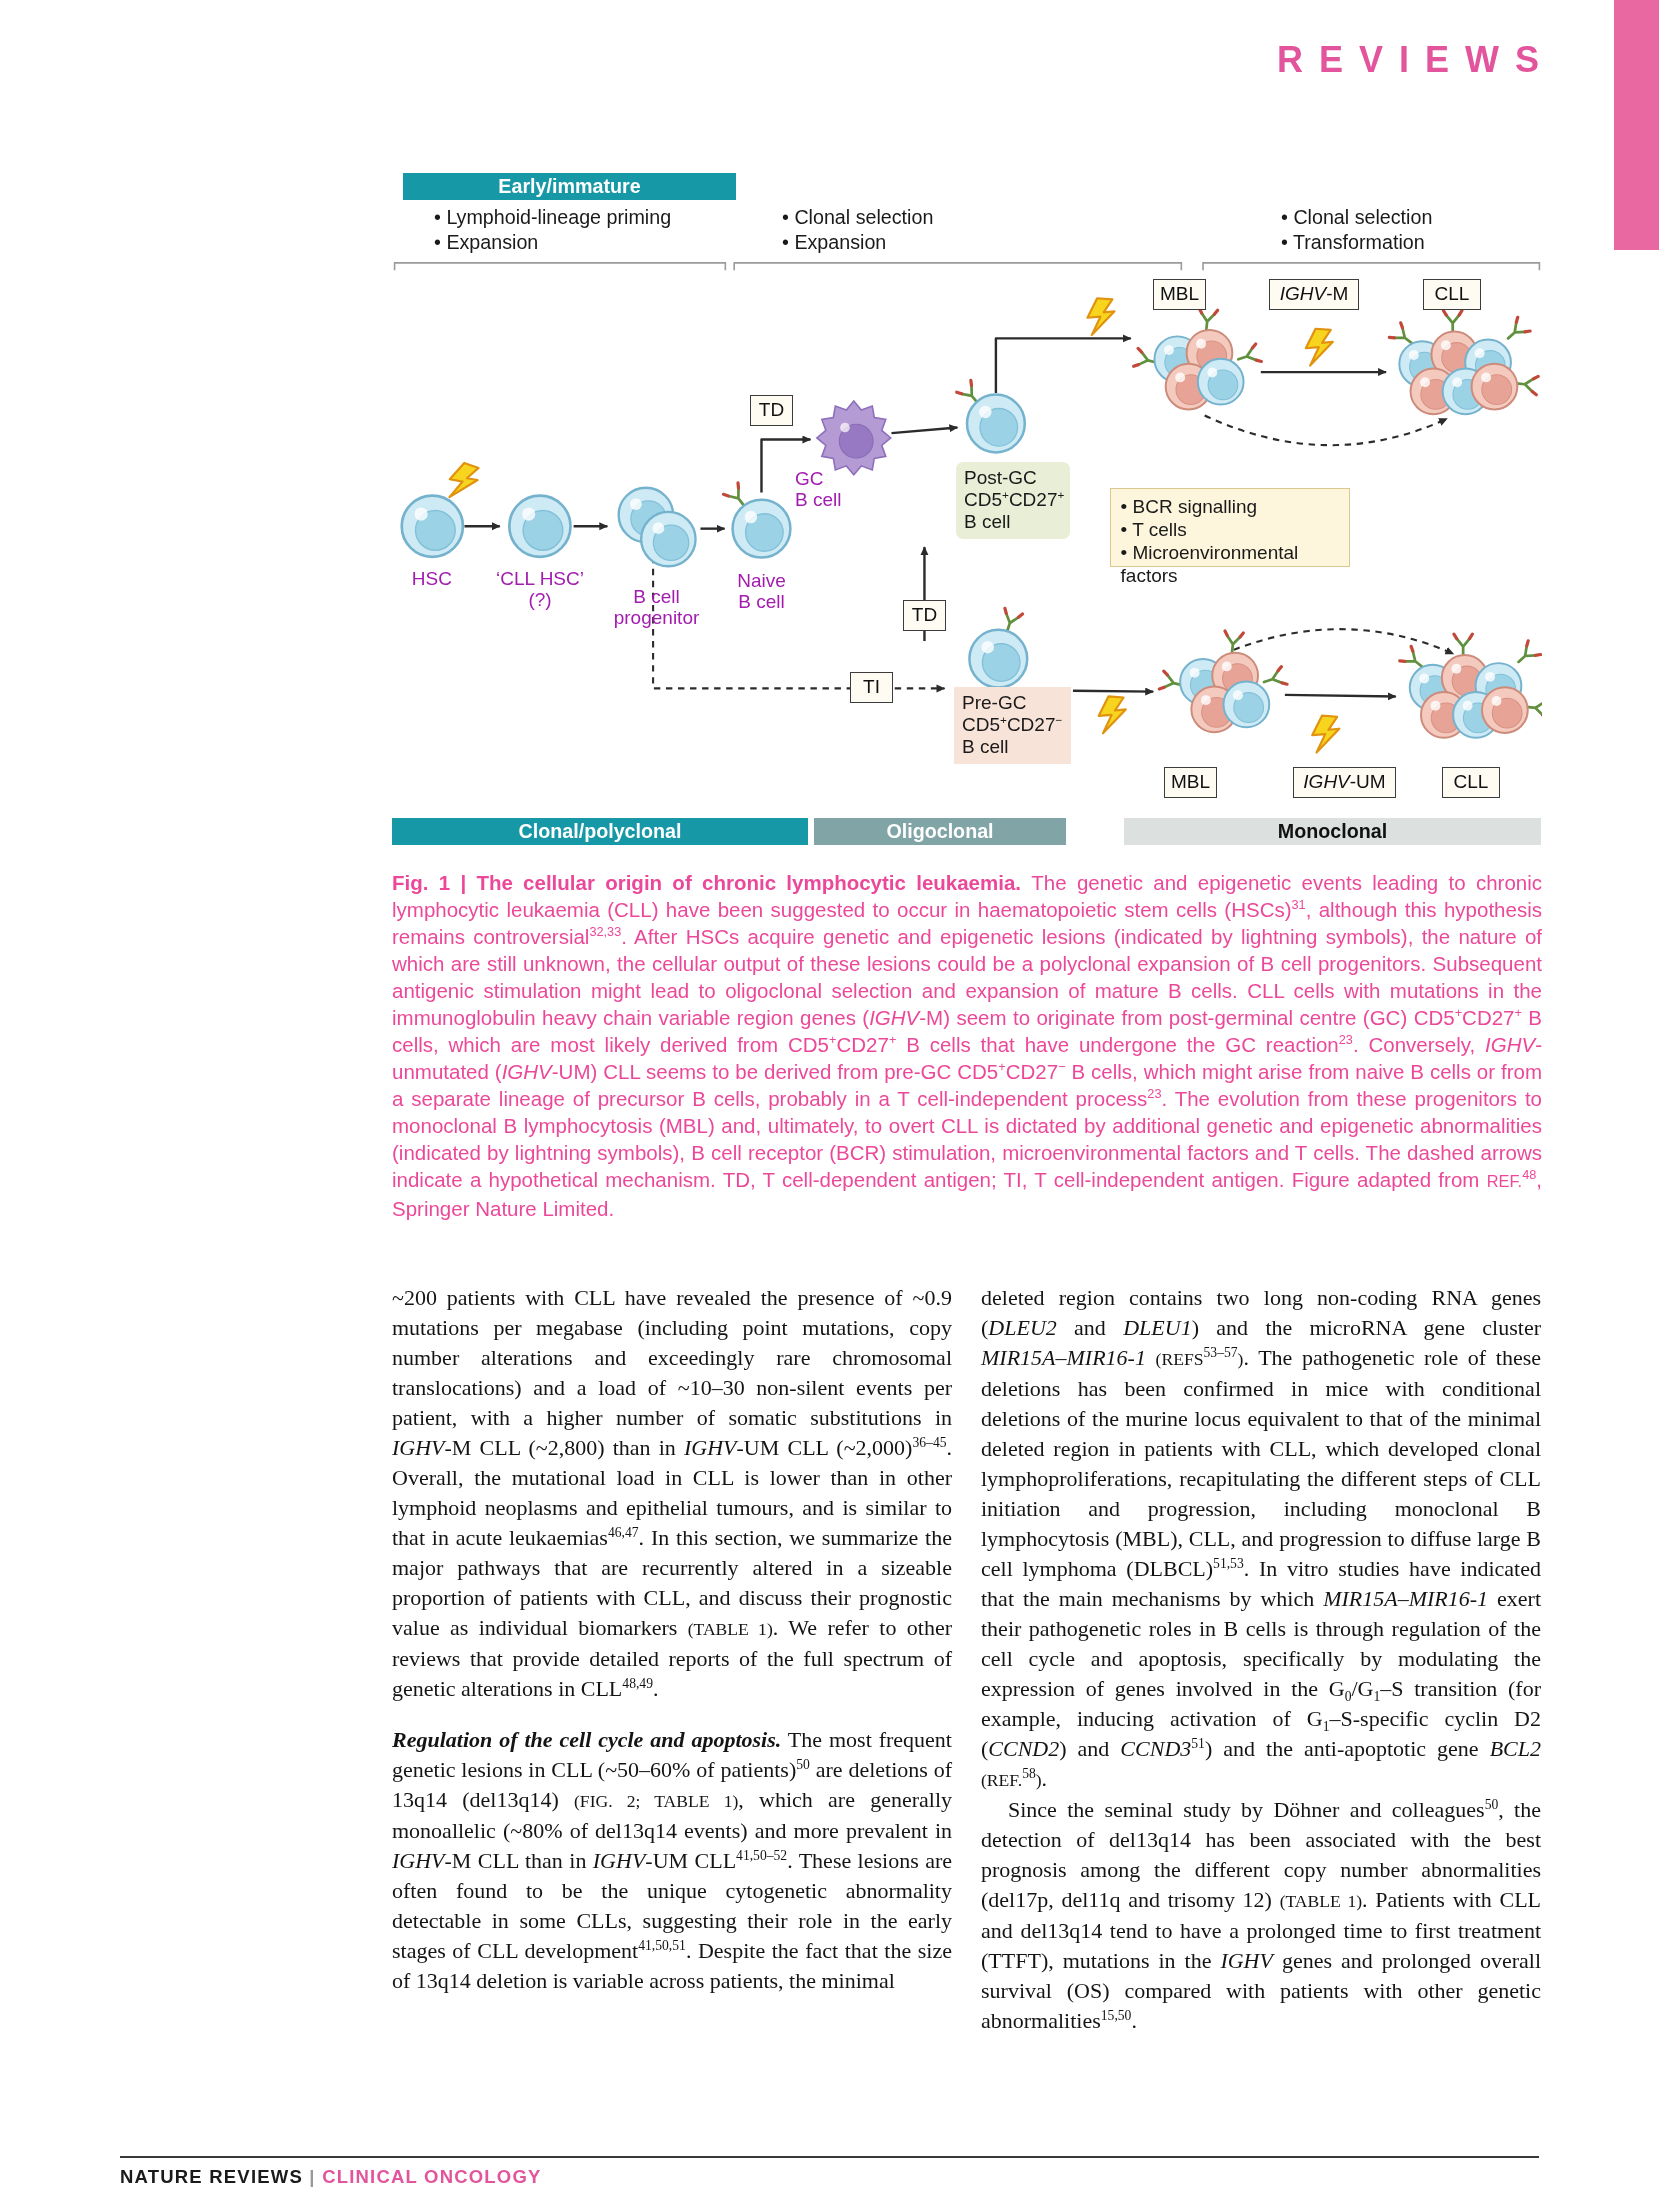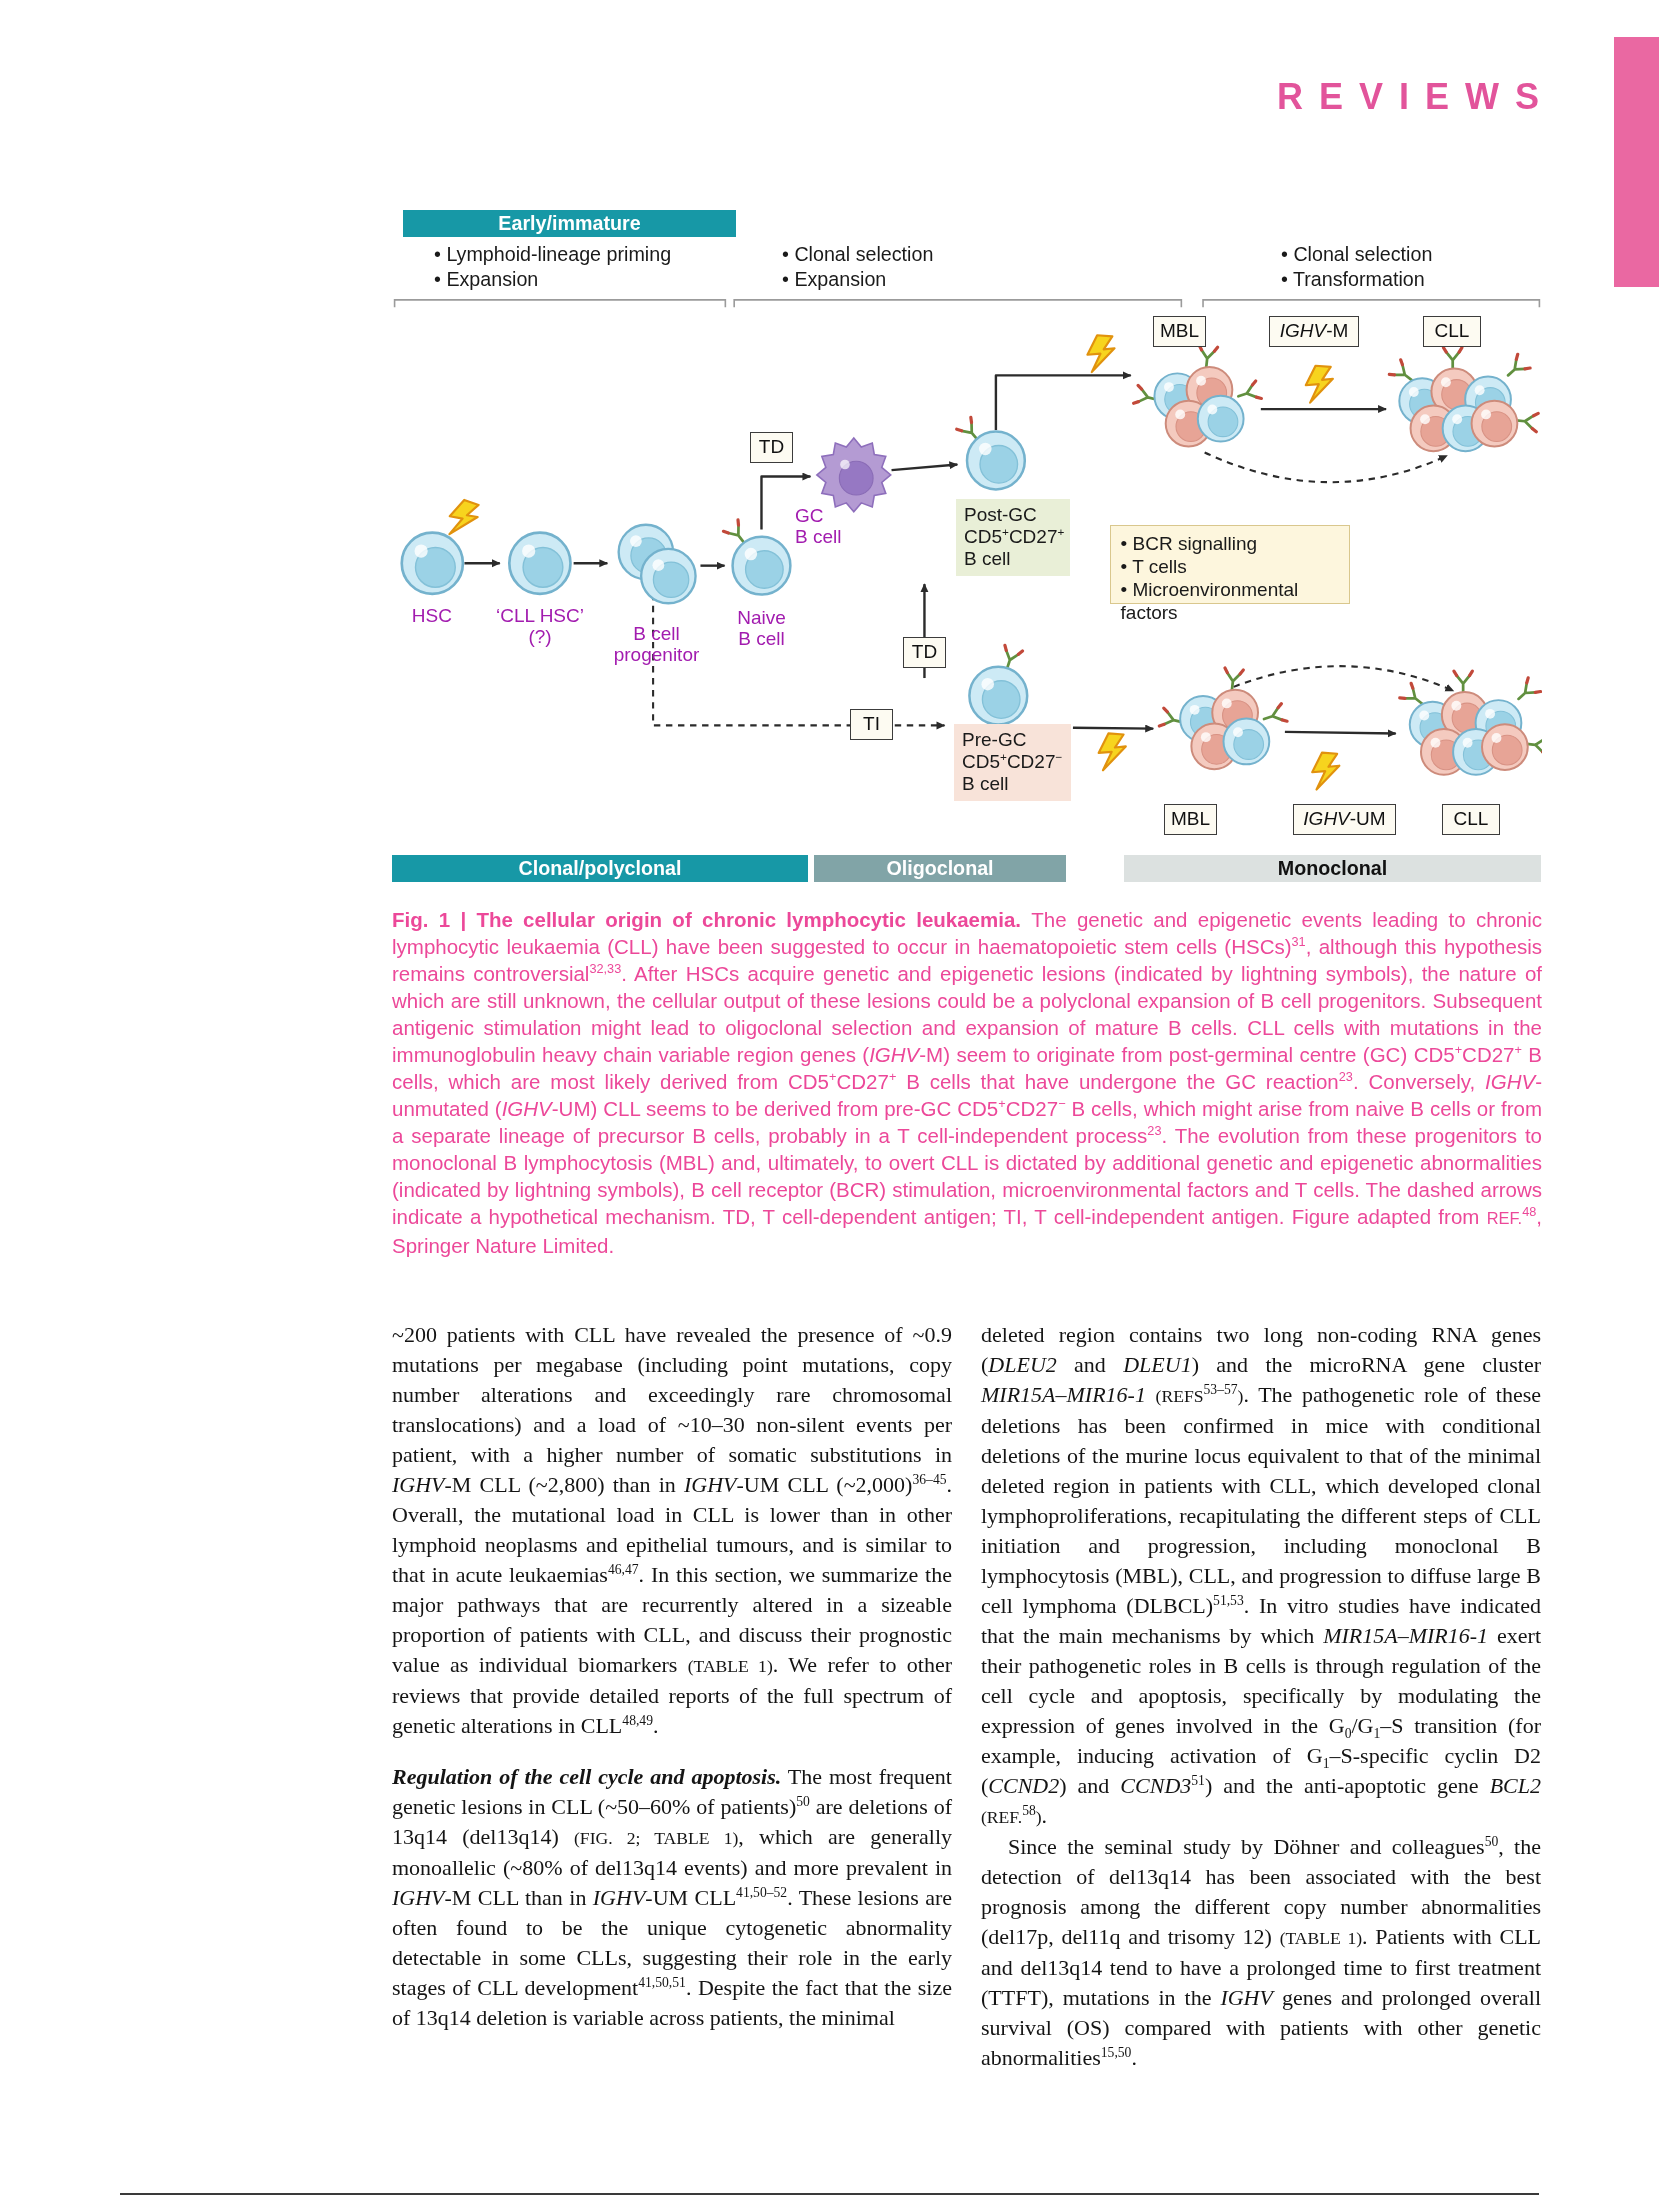--- a/index.html
+++ b/index.html
@@ -1,20 +1,20 @@
 <!DOCTYPE html>
 <html style="font-size:13px"><head>
 <meta charset="utf-8">
 <title>Nature Reviews — CLL page</title>
 <style>
   * { margin:0; padding:0; box-sizing:border-box; }
   html,body { width:1659px; height:2205px; background:#ffffff; }
   body { position:relative; font-family:"Liberation Sans", sans-serif; color:#1a1a1a; }
 
-  .page { position:absolute; inset:0; overflow:hidden; background:#fff;margin-top:37px; }
+  .page { position:absolute; inset:0; overflow:hidden; background:#fff; }
 
   .side-tab { position:absolute; top:0; right:0; width:45px; height:250px; background:#ea68a2; }
   .reviews-head { position:absolute; top:39px; right:104px; font-size:36px; font-weight:bold;
                   letter-spacing:16px; color:#e2549b; }
 
   
   .figure { position:absolute; left:392px; top:173px; width:1150px; height:684px; }
   .figure svg { position:absolute; left:0; top:0; }
 
   .stagebar { position:absolute; top:0; height:27px; background:#1798a6; color:#fff;
@@ -23,21 +23,21 @@
   .bgrp { position:absolute; top:32px; font-size:19.7px; line-height:25px; color:#1a1a1a; }
   .bl::before { content:"• "; color:#1a1a1a; }
 
   .lblbox { position:absolute; height:30.5px; border:1.6px solid #3c3c3c; background:#fdfbf2;
             display:flex; align-items:center; justify-content:center; font-size:19px; color:#111; }
 
   .celllabel { position:absolute; font-size:19px; line-height:21px; text-align:center; color:#a21caf; }
   .celllabel.la { text-align:left; }
 
   .cellbox { position:absolute; width:114px; height:77px; padding:4.8px 8px; font-size:19px; line-height:22px; color:#1a1a1a; }
-  .cellbox.green { background:#e9efd7; }
+  .cellbox.green { background:#e9efd7;border-radius:7px; }
   .cellbox.salmon { background:#f8e3d9; }
 
   .factors { position:absolute; left:718px; top:315px; width:240px; height:79px; background:#fdf6dd;
              border:1.6px solid #d9c78d; padding:6.4px 9.6px; font-size:19px; line-height:23px; }
 
   .clonbar { position:absolute; top:645px; height:27px; color:#fff; font-weight:bold; font-size:19.7px;
              display:flex; align-items:center; justify-content:center; }
 
   
   .caption { position:absolute; left:392px; top:869px; width:1150px;

